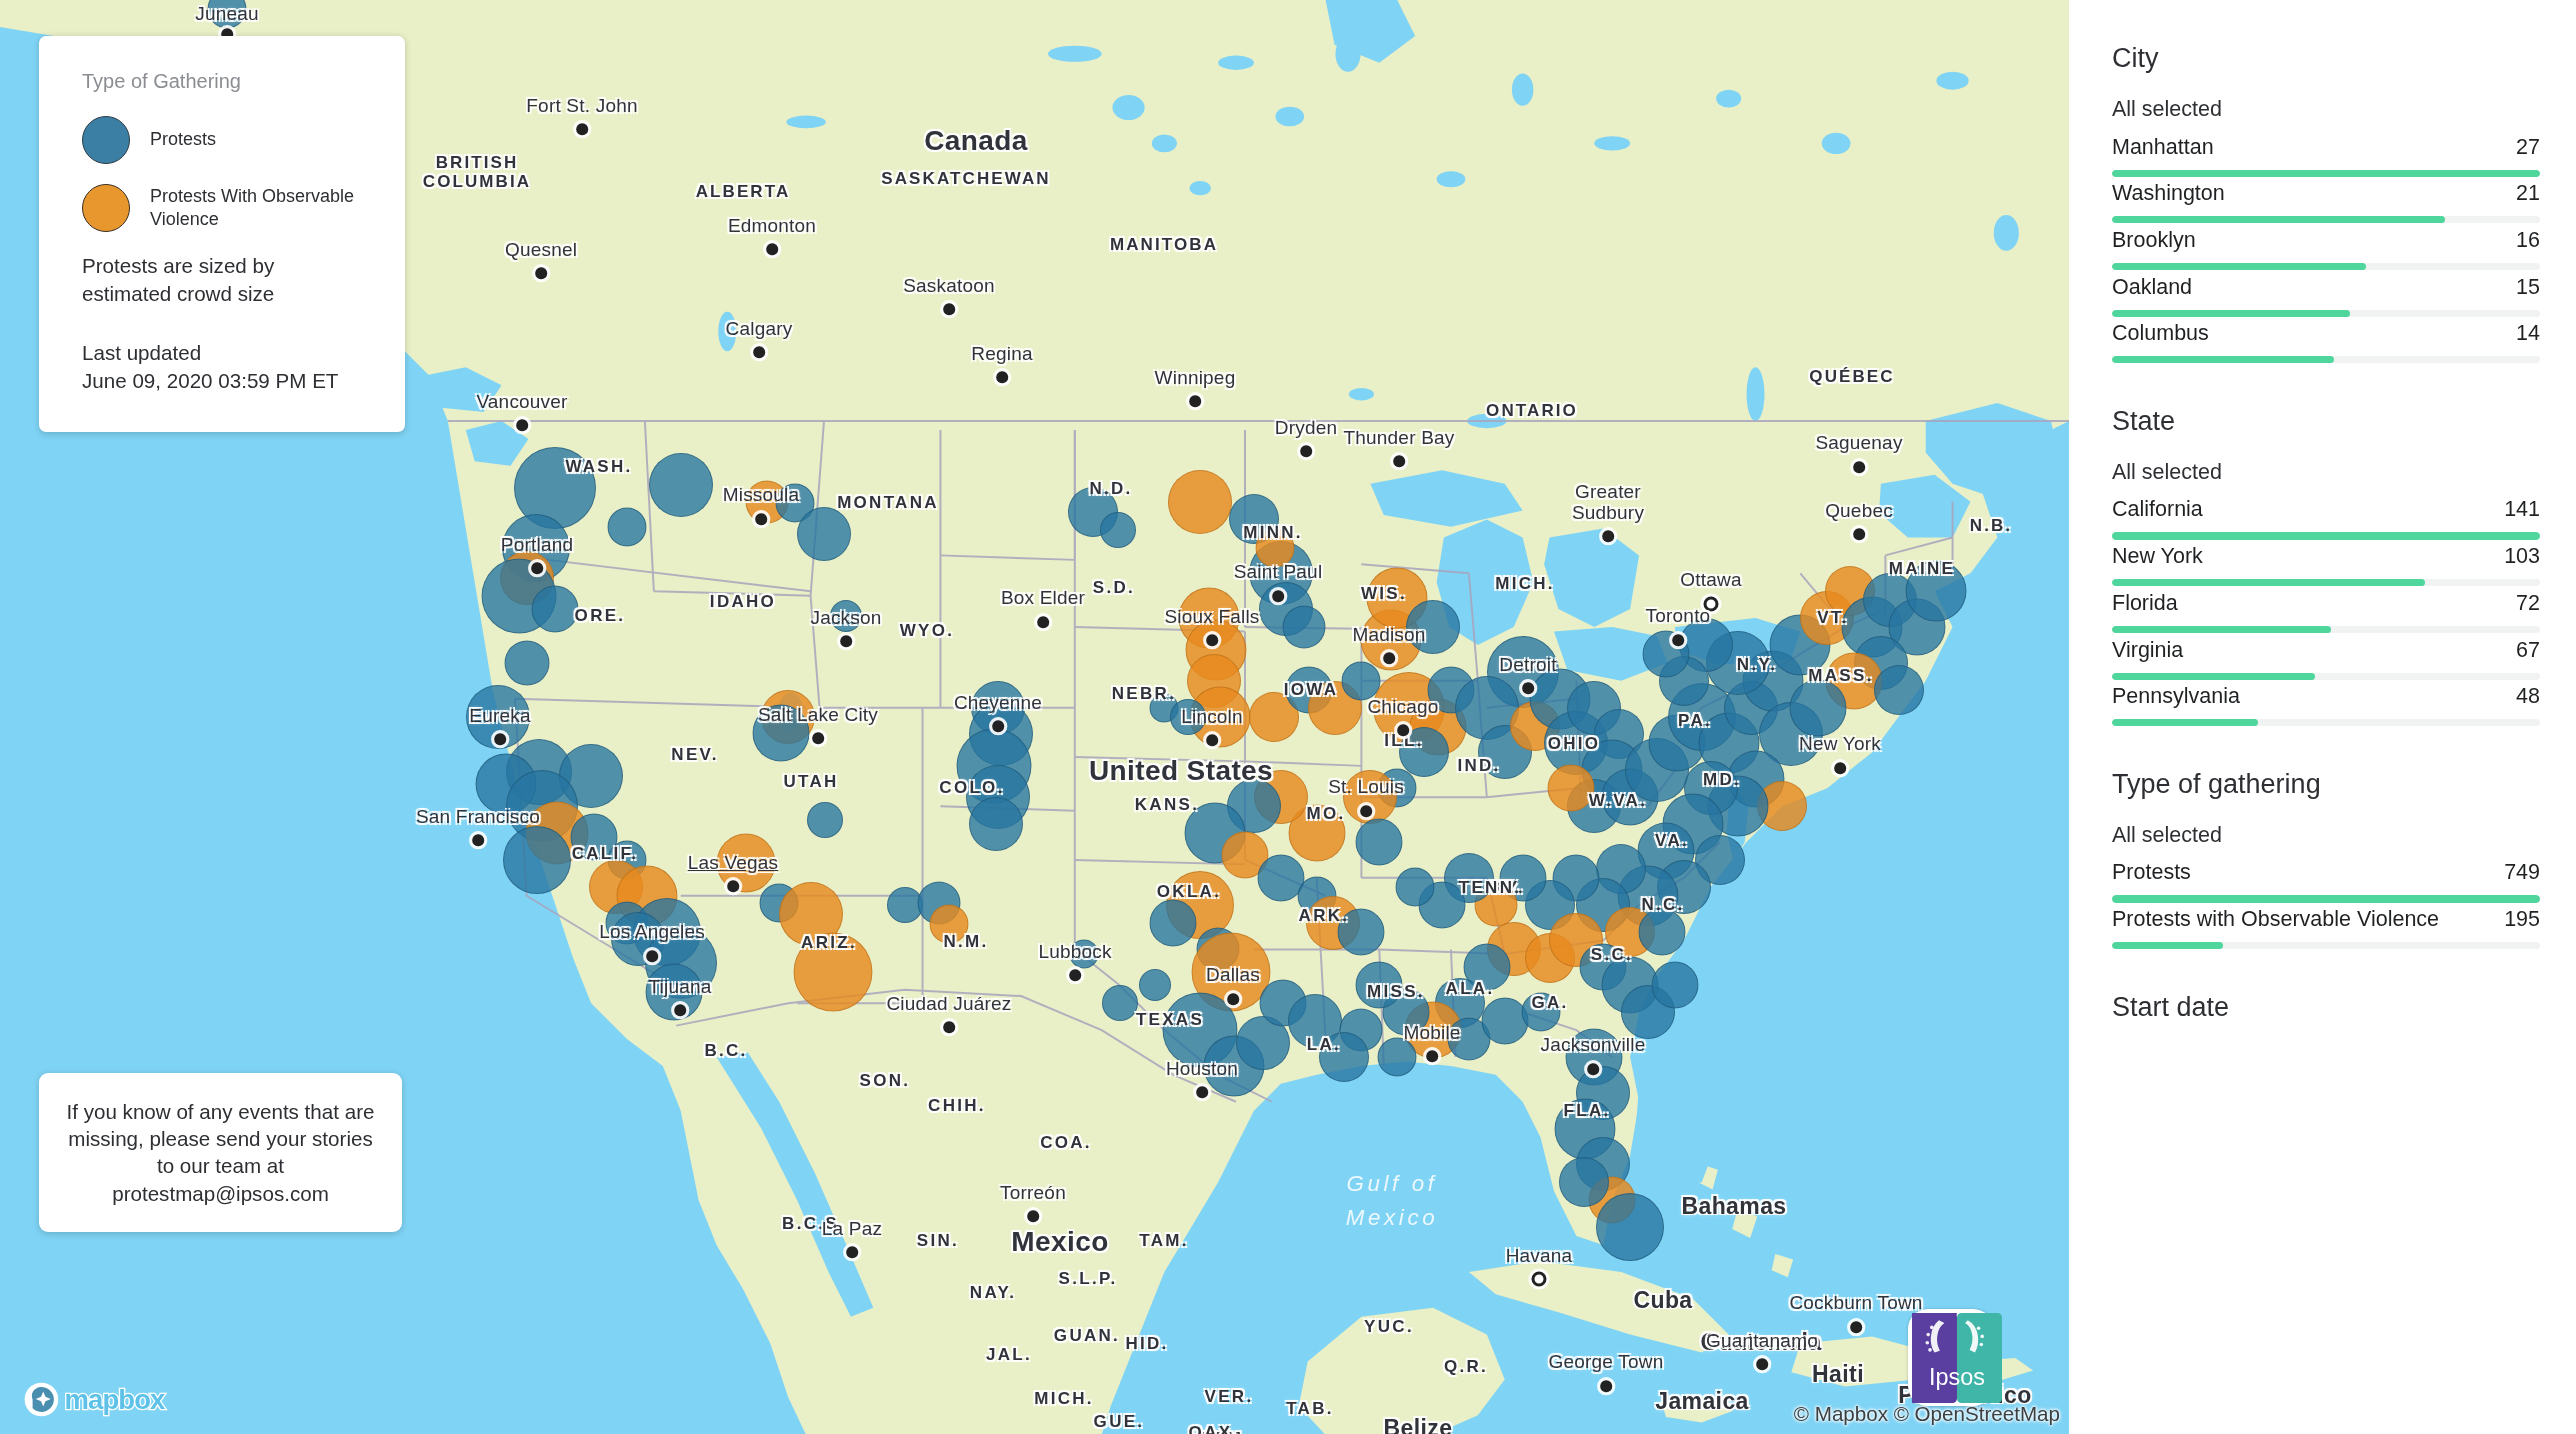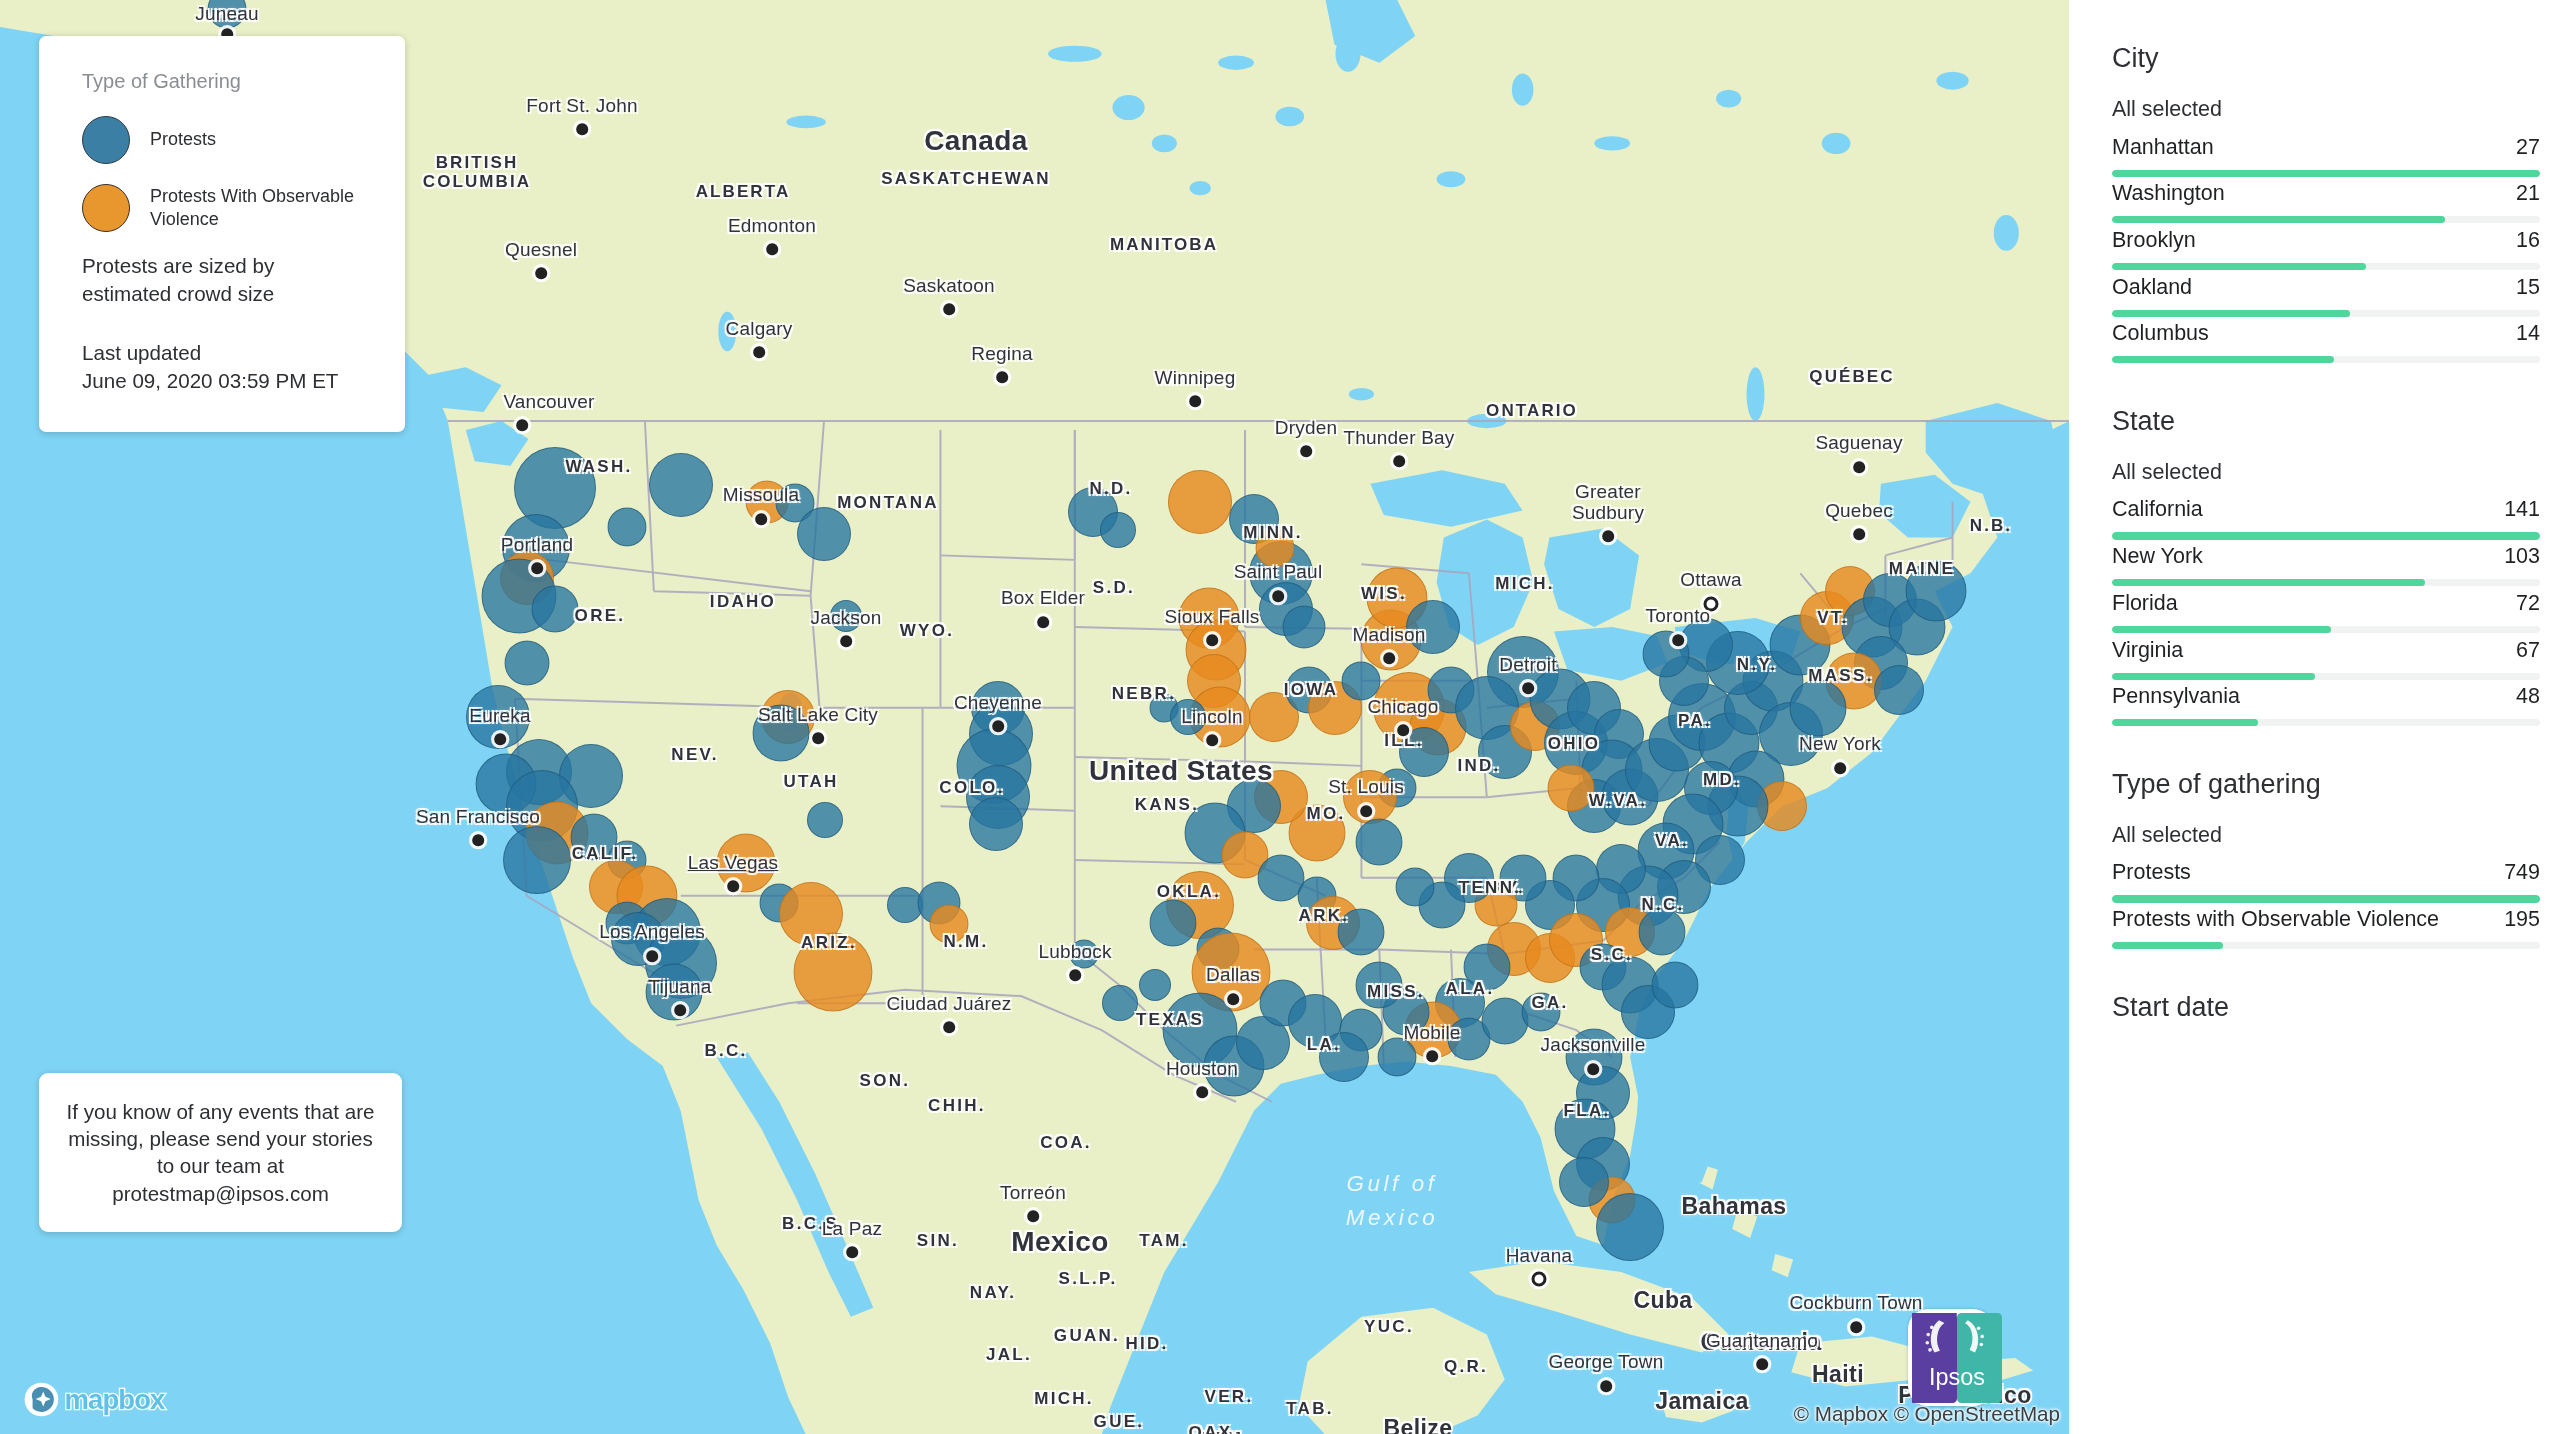--- a/index.html
+++ b/index.html
@@ -506,21 +506,21 @@
         <div class="map-label lbl-city lbl-2" style="left: 1608px; top: 502px;">Greater<br>Sudbury</div>
         <div class="city-dot" style="left: 1608px; top: 536px;"></div>
         <div class="map-label lbl-city" style="left: 1711px; top: 580px;">Ottawa</div>
         <div class="city-dot ring" style="left: 1711px; top: 604px;"></div>
         <div class="map-label lbl-city" style="left: 1678px; top: 616px;">Toronto</div>
         <div class="city-dot" style="left: 1678px; top: 640px;"></div>
         <div class="map-label lbl-city" style="left: 1859px; top: 511px;">Quebec</div>
         <div class="city-dot" style="left: 1859px; top: 534px;"></div>
         <div class="map-label lbl-city" style="left: 1859px; top: 443px;">Saguenay</div>
         <div class="city-dot" style="left: 1859px; top: 467px;"></div>
-        <div class="map-label lbl-city" style="left: 522px; top: 402px; margin-left: 27px;">Vancouver</div>
+        <div class="map-label lbl-city" style="left: 522px; top: 402px;">Vancouver</div>
         <div class="city-dot" style="left: 522px; top: 425px;"></div>
         <div class="map-label lbl-city" style="left: 537px; top: 545px;">Portland</div>
         <div class="city-dot" style="left: 537px; top: 568px;"></div>
         <div class="map-label lbl-city" style="left: 761px; top: 495px;">Missoula</div>
         <div class="city-dot" style="left: 761px; top: 519px;"></div>
         <div class="map-label lbl-city" style="left: 1043px; top: 598px;">Box Elder</div>
         <div class="city-dot" style="left: 1043px; top: 622px;"></div>
         <div class="map-label lbl-city" style="left: 846px; top: 618px;">Jackson</div>
         <div class="city-dot" style="left: 846px; top: 641px;"></div>
         <div class="map-label lbl-city" style="left: 818px; top: 715px;">Salt Lake City</div>

